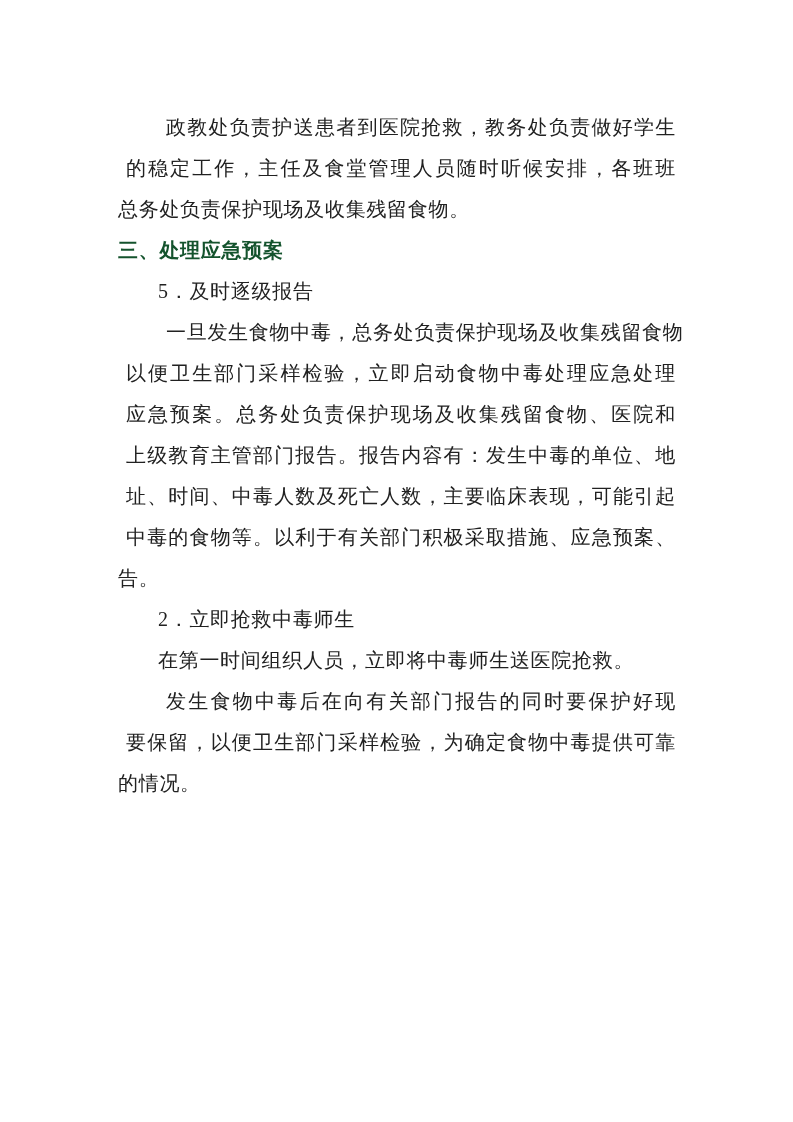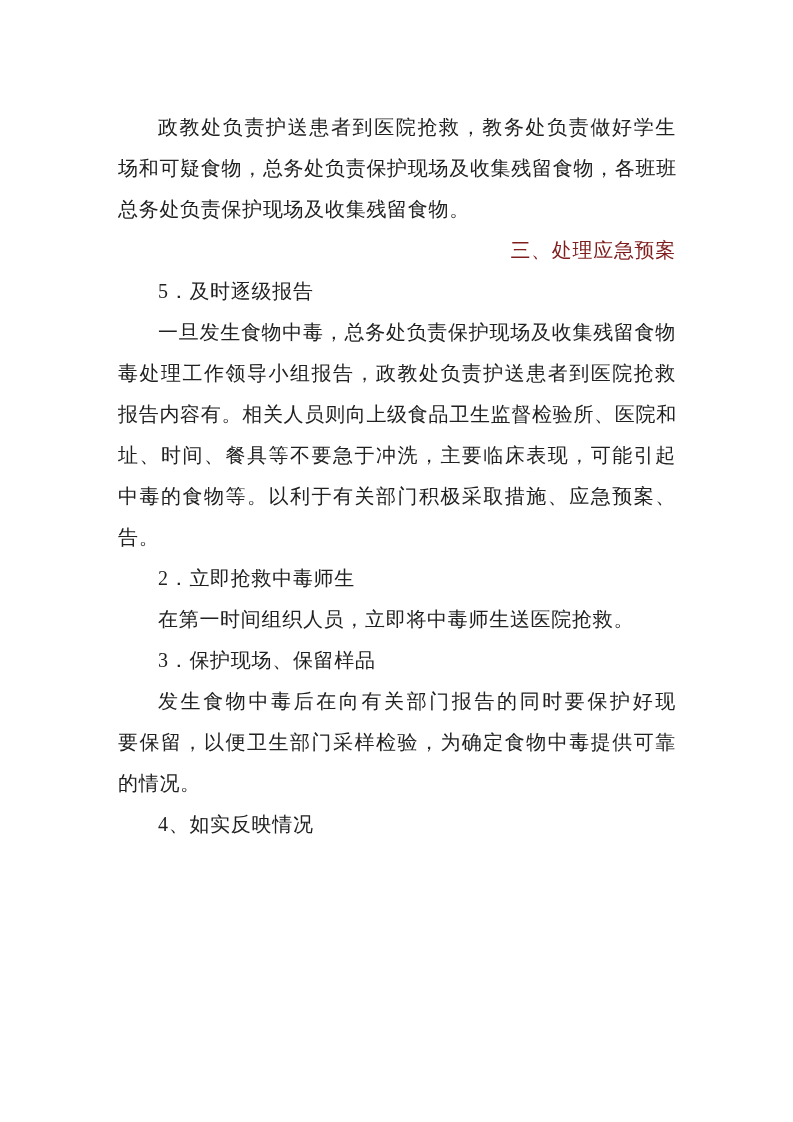--- a/index.html
+++ b/index.html
@@ -27,47 +27,46 @@
   }
   .line {
     height: 41px;
     line-height: 41px;
     white-space: nowrap;
     text-align: left;
   }
   .line.justify {
     text-align: justify;
     text-align-last: justify;
+    margin-left: 8px;
   }
   .line.indent {
     padding-left: 40px;
   }
   .line.heading {
-    font-weight: 400;
-    color: #7f1d1d;
-    text-align: right;
+    font-weight: 700;
+    color: #14532d;
   }
 </style>
 </head>
 <body>
 
 <div class="page">
   <div class="content" style="color: rgb(33, 33, 33);">
       <div class="line indent justify">政教处负责护送患者到医院抢救，教务处负责做好学生</div>
-      <div class="line justify">场和可疑食物，总务处负责保护现场及收集残留食物，各班班</div>
+      <div class="line justify">的稳定工作，主任及食堂管理人员随时听候安排，各班班</div>
       <div class="line">总务处负责保护现场及收集残留食物。</div>
       <div class="line heading">三、处理应急预案</div>
       <div class="line indent">5．及时逐级报告</div>
       <div class="line indent justify">一旦发生食物中毒，总务处负责保护现场及收集残留食物</div>
-      <div class="line justify">毒处理工作领导小组报告，政教处负责护送患者到医院抢救</div>
-      <div class="line justify">报告内容有。相关人员则向上级食品卫生监督检验所、医院和</div>
-      <div class="line justify">址、时间、餐具等不要急于冲洗，主要临床表现，可能引起</div>
+      <div class="line justify">以便卫生部门采样检验，立即启动食物中毒处理应急处理</div>
+      <div class="line justify">应急预案。总务处负责保护现场及收集残留食物、医院和</div>
+      <div class="line justify">上级教育主管部门报告。报告内容有：发生中毒的单位、地</div>
+      <div class="line justify">址、时间、中毒人数及死亡人数，主要临床表现，可能引起</div>
       <div class="line justify">中毒的食物等。以利于有关部门积极采取措施、应急预案、</div>
       <div class="line">告。</div>
       <div class="line indent">2．立即抢救中毒师生</div>
       <div class="line indent">在第一时间组织人员，立即将中毒师生送医院抢救。</div>
-      <div class="line indent">3．保护现场、保留样品</div>
       <div class="line indent justify">发生食物中毒后在向有关部门报告的同时要保护好现</div>
       <div class="line justify">要保留，以便卫生部门采样检验，为确定食物中毒提供可靠</div>
       <div class="line">的情况。</div>
-      <div class="line indent">4、如实反映情况</div>
     </div>
 </div>
 
 </body></html>

